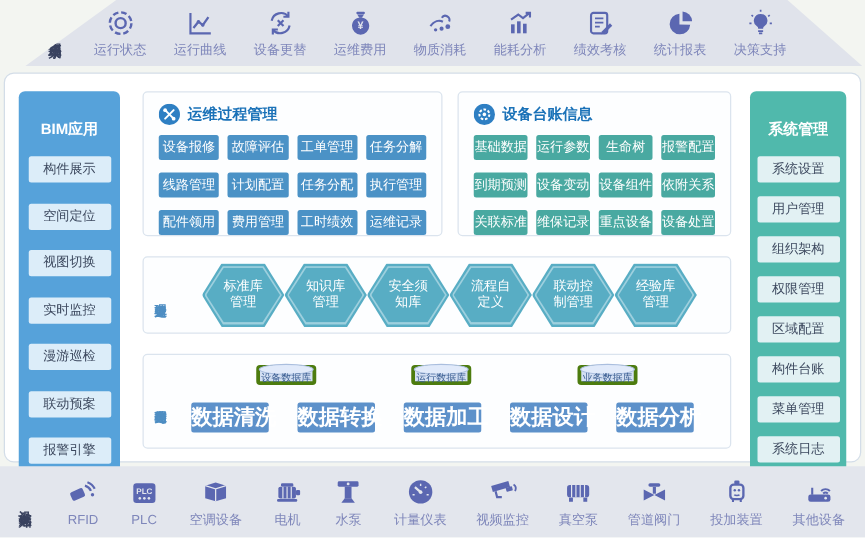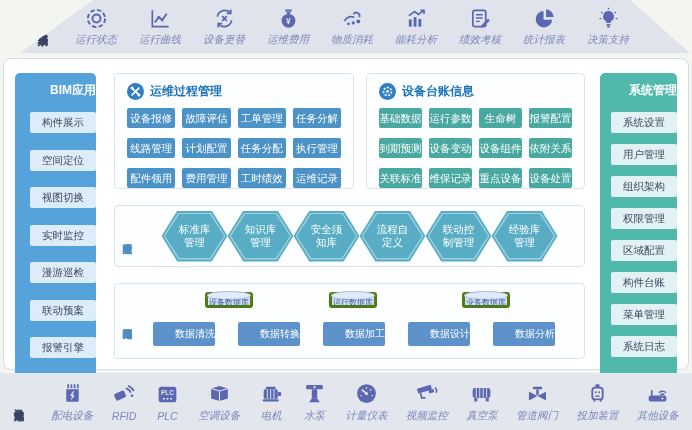--- a/index.html
+++ b/index.html
@@ -32,29 +32,29 @@
   }
   .top-bar .v-label{ left:38px; }
   .icon-row{
     position:absolute; top:0; bottom:0; display:flex;
     align-items:center; justify-content:space-around;
   }
   .top-bar .icon-row{ left:64px; right:52px; }
   .icon-item{ display:flex; flex-direction:column; align-items:center; gap:3px; cursor:pointer; }
   .icon-item .ic{ width:23px; height:23px; color:var(--indigo); display:block; }
   .icon-item .ic svg{ width:100%; height:100%; display:block; }
-  .icon-item .ic-label{ font-size:10.5px; color:var(--icon-label); white-space:nowrap;font-style:italic; }
+  .icon-item .ic-label{ font-size:10.5px; color:var(--icon-label); white-space:nowrap; }
   
   .main{
     position:absolute; left:3px; top:58px; width:686px; height:312px;
     background:#ffffff; border:1px solid #d3dde8; border-radius:8px;
   }
   
   .side-panel{ position:absolute; top:14px; height:352px; border-radius:5px;
-    display:flex; flex-direction:column; align-items:flex-end; padding-top:9px; }
+    display:flex; flex-direction:column; align-items:center; padding-top:22px; }
   .side-panel .sp-title{ font-size:12px; font-weight:bold; color:#ffffff; height:17px; margin-bottom:13px; }
   .bim-panel{ left:11px; width:81px; background:var(--bim-blue); }
   .sys-panel{ left:596px; width:77px; background:var(--sys-teal); }
   .pill{ width:66px; height:21px; line-height:21px; border-radius:2px;
     font-size:10.5px; color:#3c485e; text-align:center; cursor:pointer; white-space:nowrap; }
   .bim-panel .pill{ background:#dcedf9; margin-bottom:16.5px; }
   .sys-panel .pill{ background:#e2f1f3; margin-bottom:11px; }
   
   .panel{ position:absolute; background:#fdfeff; border:1px solid var(--panel-border); border-radius:4px; }
   .process-panel{ left:110px; top:14px; width:240px; height:116px; }
@@ -90,21 +90,21 @@
   .data-panel{ left:110px; top:224px; width:471px; height:76px; }
   .db{ position:absolute; top:8px; width:48px; height:16px; background:#d3dff3;
     border:3px solid #4d7c0f; border-radius:3px; z-index:1; }
   .db::before{ content:""; position:absolute; left:-1px; right:-1px; top:-4px; height:7px;
     background:#e1eafa; border:1px solid #aabede; border-radius:50%; }
   .db span{ position:relative; z-index:2; display:block; text-align:center;
     font-size:8px; color:#3b5e92; line-height:15px; white-space:nowrap; }
   .db:nth-child(1){ left:90px; } .db:nth-child(2){ left:214px; } .db:nth-child(3){ left:347px; }
   .data-btn-row{ position:absolute; left:38px; top:38px; display:flex; gap:23px; }
   .data-btn{ width:62px; height:24px; line-height:24px; background:var(--data-btn);
-    color:#fff; font-size:10px; text-align:right; border-radius:2px; cursor:pointer; white-space:nowrap; }
+    color:#fff; font-size:17px; text-align:left; border-radius:2px; cursor:pointer; white-space:nowrap;font-weight:bold; }
   
   .bottom-bar{ position:absolute; left:0; top:373px; width:692px; height:57px; background:var(--bbar-bg); }
   .bottom-bar .v-label{ left:14px; }
   .bottom-bar .icon-row{ left:42px; right:4px; }
   .bottom-bar .icon-item .ic{ width:25px; height:25px; }
 </style>
 </head>
 <body>
 
 <div class="top-bar">
@@ -324,30 +324,20 @@
     <div id="sys-items" style="display:contents"><div class="pill">系统设置</div><div class="pill">用户管理</div><div class="pill">组织架构</div><div class="pill">权限管理</div><div class="pill">区域配置</div><div class="pill">构件台账</div><div class="pill">菜单管理</div><div class="pill">系统日志</div></div>
   </div>
 
 </div>
 
 <div class="bottom-bar">
   <div class="v-label">设备感知</div>
   <div class="icon-row" id="bottom-icons">
       <div class="icon-item">
         <span class="ic">
-          <svg viewBox="0 0 24 24" fill="currentColor">
-            <path d="M6 8h12v11a1 1 0 0 1-1 1H7a1 1 0 0 1-1-1z"></path>
-            <path d="M7 3.2h1.7V7H7zM10.1 3.2h1.7V7h-1.7zM13.2 3.2h1.7V7h-1.7zM16.3 3.2H18V7h-1.7z"></path>
-            <path d="M12.9 9.5L9.4 14.2h2.1l-1.1 4.6 3.9-5.2h-2.2l1.5-4.1z" fill="#e3e6ed"></path>
-          </svg>
-        </span>
-        <span class="ic-label">配电设备</span>
-      </div>
-      <div class="icon-item">
-        <span class="ic">
           <svg viewBox="0 0 24 24" fill="none" stroke="currentColor">
             <rect x="2.5" y="9.5" width="10.5" height="7" rx="1.6" transform="rotate(-24 7.75 13)" fill="currentColor" stroke="none"></rect>
             <path d="M13.4 6.2a7 7 0 0 1 4.6 4.1M15.3 3.6a10 10 0 0 1 5.6 5.1" stroke-width="1.7"></path>
             <circle cx="19.2" cy="13.2" r="1.3" fill="currentColor" stroke="none"></circle>
           </svg>
         </span>
         <span class="ic-label">RFID</span>
       </div>
       <div class="icon-item">
         <span class="ic">

